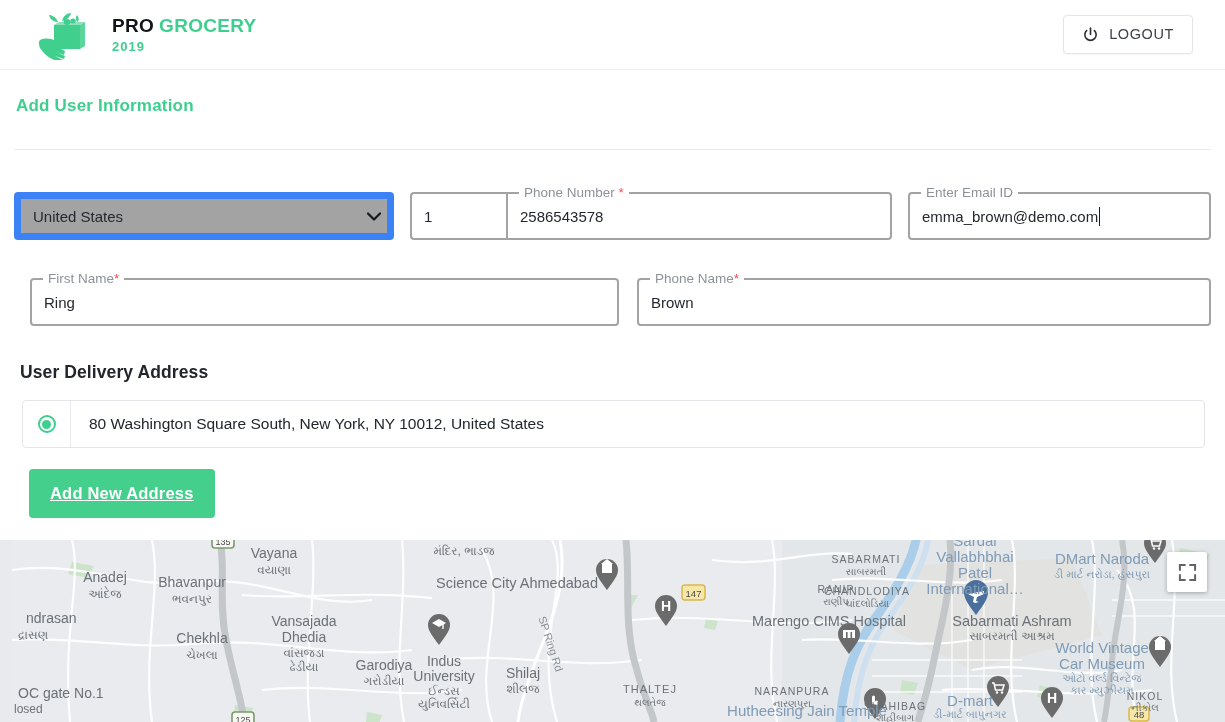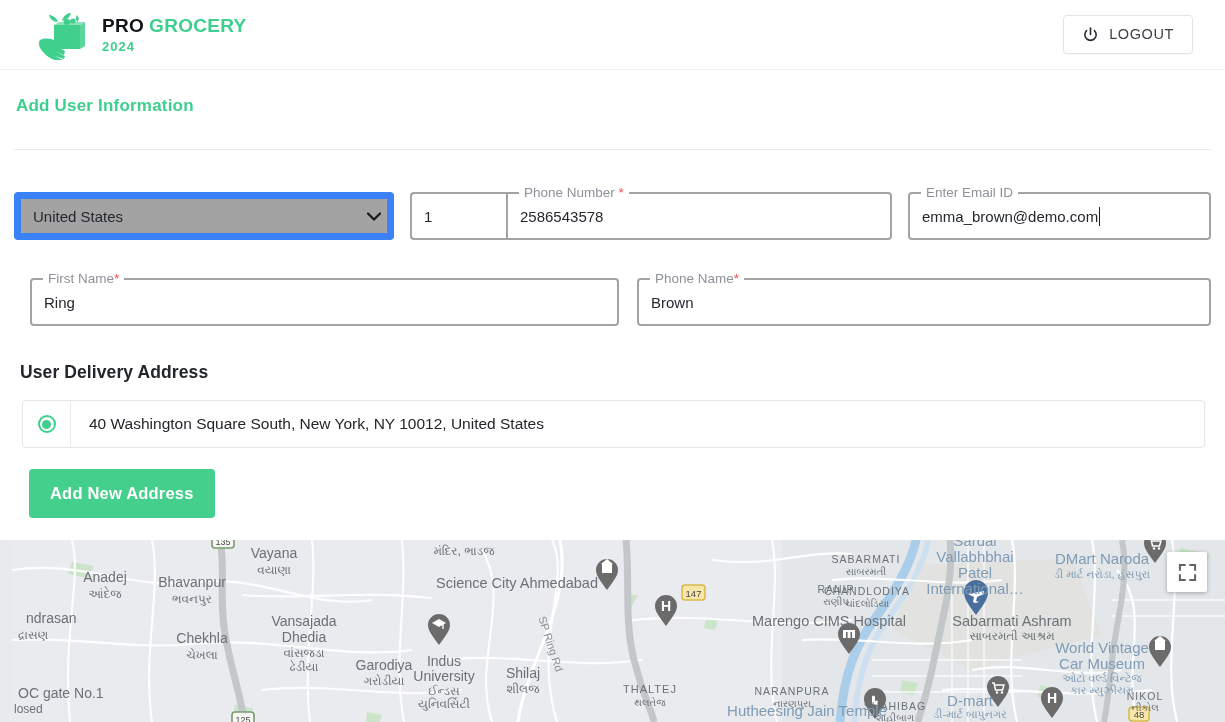--- a/index.html
+++ b/index.html
@@ -15,21 +15,21 @@
   .header {
     position: relative;
     height: 70px;
     background: #ffffff;
     display: flex;
     align-items: center;
     justify-content: space-between;
     padding: 0 32px 0 36px;
     border-bottom: 1px solid #eceef0;
   }
-  .brand { display: flex; align-items: center; gap: 10px; }
+  .brand { display: flex; align-items: center; gap: 20px; }
   .brand-mark { width: 56px; height: 50px; flex: 0 0 auto; }
   .brand-text { display: flex; flex-direction: column; line-height: 1; }
   .brand-row1 { font-size: 19px; font-weight: bold; letter-spacing: .3px; }
   .brand-pro { color: #111418; }
   .brand-grocery { color: #3ecf8e; margin-left: 5px; }
   .brand-year { font-size: 13px; font-weight: bold; color: #3ecf8e; letter-spacing: 1px; margin-top: 5px; }
 
   .logout-btn {
     display: flex; align-items: flex-start; gap: 10px;
     background: #ffffff;
@@ -179,20 +179,21 @@
     background: #45cf8c;
     color: #ffffff;
     border: none;
     border-radius: 4px;
     padding: 15px 21px;
     font-size: 16.5px;
     font-weight: bold;
     letter-spacing: .2px;
     cursor: pointer;
     font-family: "Liberation Sans", sans-serif;
+    text-decoration: underline;
   }
 
   
   .map {
     position: absolute;
     left: 0; top: 540px;
     width: 1225px; height: 182px;
     background: #e8eaed;
     overflow: hidden;
     padding-left: 12px;
@@ -226,21 +227,21 @@
           <path d="M44 15l5-3v24l-5 3z" opacity=".85"></path>
           <path d="M18 15l5-3h26l-5 3z" opacity=".6"></path>
           <path d="M4 30c5-2 11-2 15 1l7 4 1 4-6-2 8 4-1 4-8-3 9 4-1 3-9-3 8 4-1 3-10-4c-4-2-9-6-12-11-1-3-2-6 0-8z"></path>
         </g>
       </svg>
     </span>
     <span class="brand-text">
       <span class="brand-row1">
         <span class="brand-pro">PRO</span><span class="brand-grocery">GROCERY</span>
       </span>
-      <span class="brand-year">2024</span>
+      <span class="brand-year">2019</span>
     </span>
   </div>
 
   <div class="logout-btn">
     <span>
       <svg width="17" height="17" viewBox="0 0 24 24" fill="none" stroke="#2b2f35" stroke-width="2.3" stroke-linecap="round">
         <path d="M12 3v9"></path>
         <path d="M6.5 6.5a8 8 0 1 0 11 0"></path>
       </svg>
     </span>
@@ -295,21 +296,21 @@
     </div>
   </div>
 
   
   <div class="sec-title">User Delivery Address</div>
 
   <div class="addr-card">
     <div class="addr-radio-cell">
       <span class="radio"></span>
     </div>
-    <div class="addr-text">40 Washington Square South, New York, NY 10012, United States</div>
+    <div class="addr-text">80 Washington Square South, New York, NY 10012, United States</div>
   </div>
 
   <button class="add-addr-btn">Add New Address</button>
 </div>
 
 <div class="map">
   <svg width="1225" height="182" viewBox="0 0 1225 182">
     <rect x="0" y="0" width="1225" height="182" fill="#e9ebee"></rect>
 
     <rect x="770" y="0" width="455" height="182" fill="#e4e7ea"></rect>

